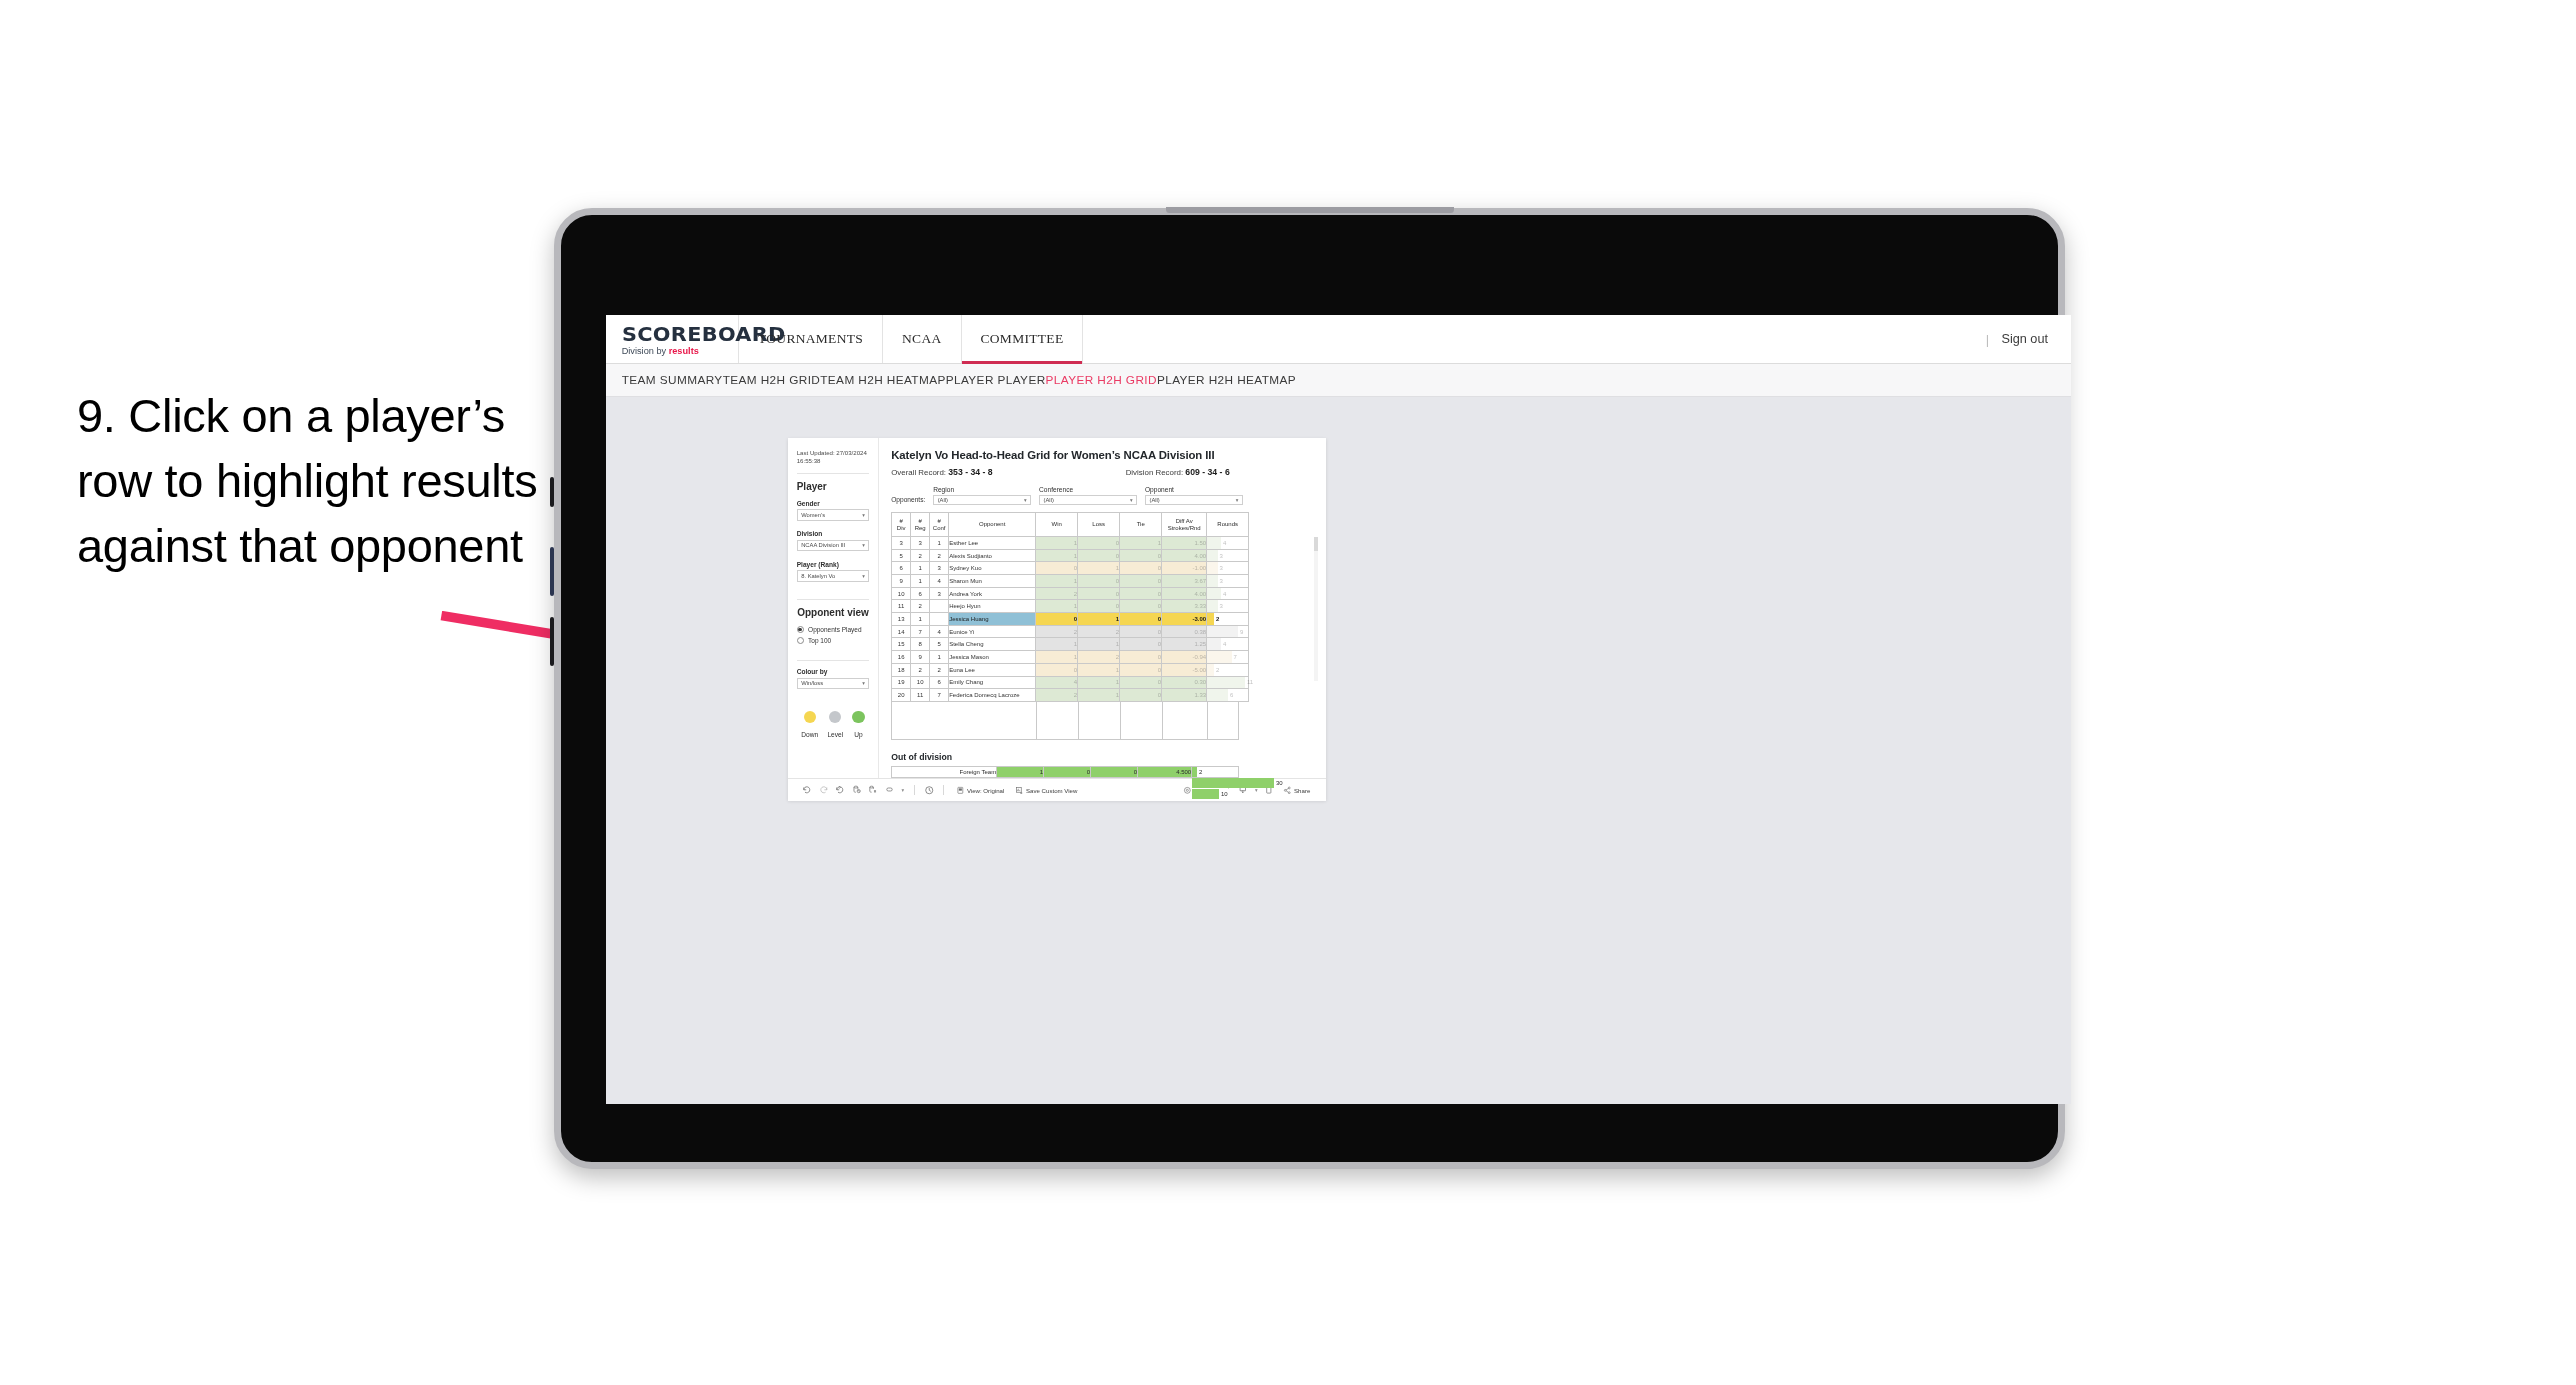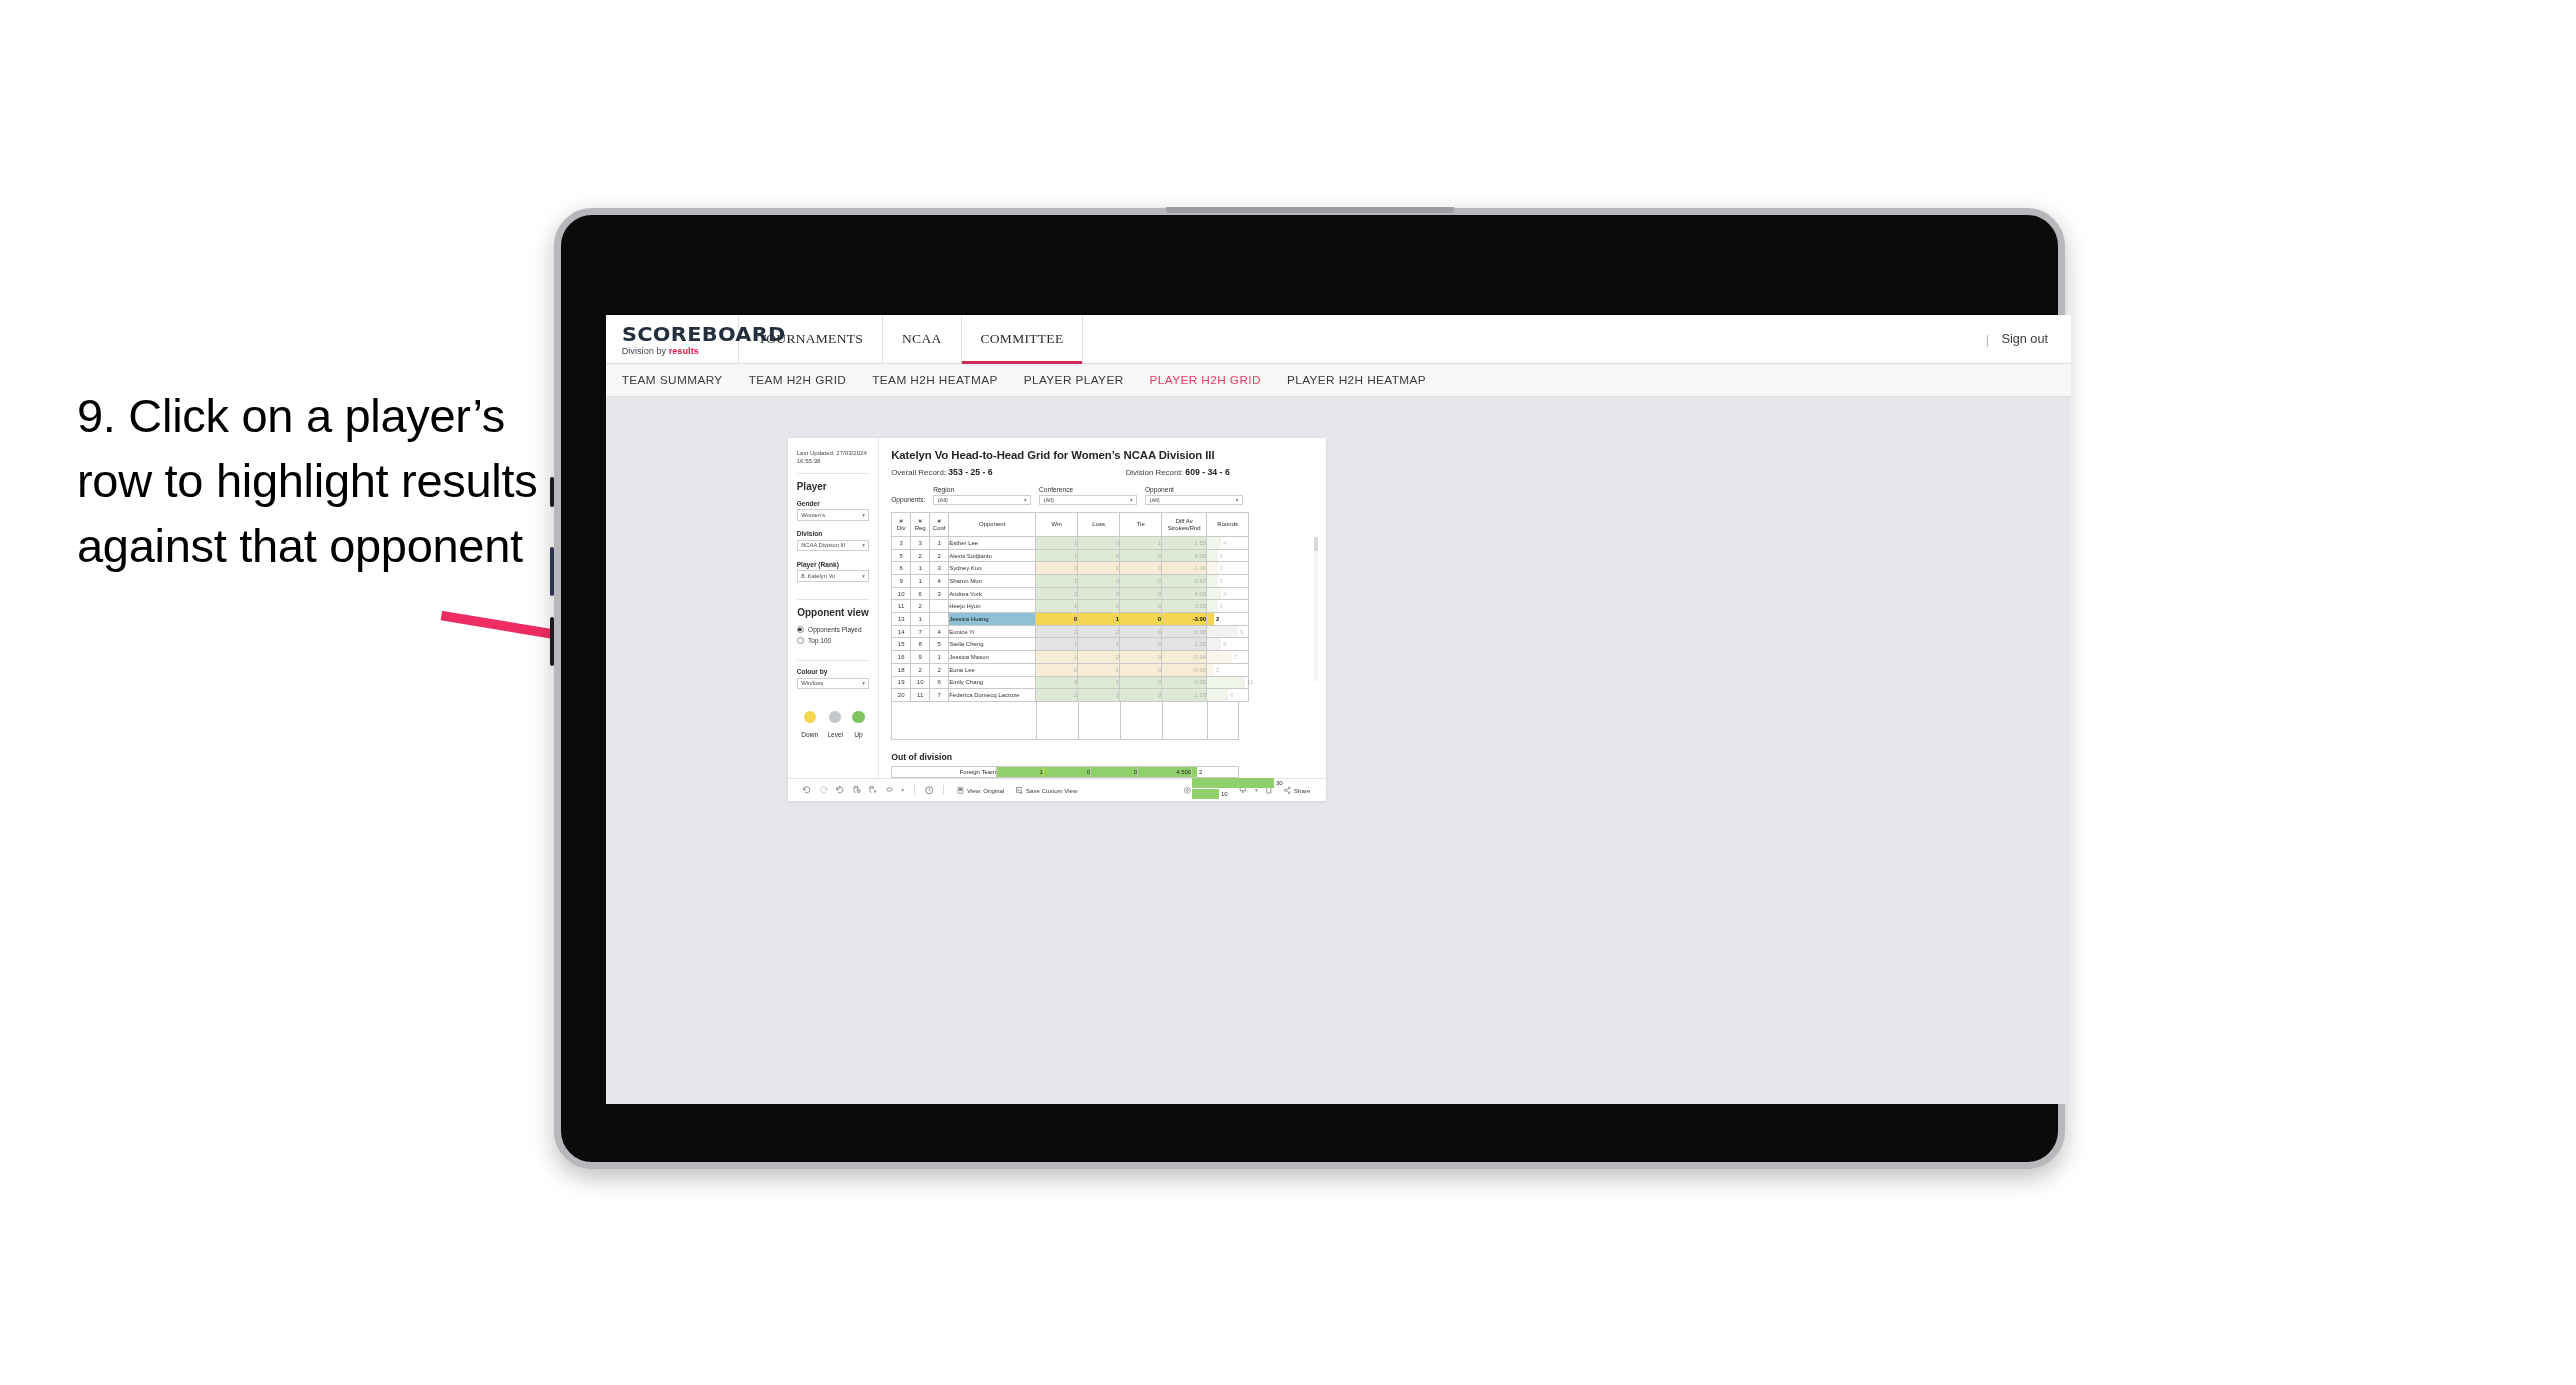--- a/index.html
+++ b/index.html
@@ -79,21 +79,21 @@
   .navtab.active::after{
     content:""; position:absolute; left:0; right:0; bottom:-0.9px; height:2.6px; background:#cf2c52;
   }
   #appbar-right{ margin-left:auto; display:flex; align-items:center; padding-right:23px; gap:12.2px; }
   #appbar-right .sep{ color:#bdbdbd; font-size:13px; }
   #signout{ font-size:12.7px; color:#3c3c3c; cursor:pointer; }
 
   
   #subnav{
     height:33px; background:#f7f7f8; display:flex; align-items:center;
-    padding-left:15.7px; gap:26px; border-bottom:0.9px solid #dfdfe2;
+    padding-left:15.7px; border-bottom:0.9px solid #dfdfe2;
   }
   .subtab{ font-size:11.8px; color:#3a3a3a; letter-spacing:0.4px; cursor:pointer; white-space:nowrap;}
   .subtab.active{ color:#ea3a63; }
 
   
   #canvas{ position:relative; height:calc(100% - 82px); background:#e6e7eb; }
 
   
   #sheet{
     position:absolute; left:182px; top:41px; width:538px; height:363px;
@@ -301,21 +301,21 @@
                 <span class="lg-txt">Up</span>
               </div>
             </div>
           </div>
 
           <div id="report">
             <div id="rpt-title">Katelyn Vo Head-to-Head Grid for Women’s NCAA Division III</div>
             <div id="rec-row">
               <div>
                 <span>Overall Record:</span>
-                <span class="b">353 - 25 - 6</span>
+                <span class="b">353 - 34 - 8</span>
               </div>
               <div id="rec-div">
                 <span>Division Record:</span>
                 <span class="b">609 - 34 - 6</span>
               </div>
             </div>
 
             <div id="opprow">
               <div id="opplbl">Opponents:</div>
               <div class="opp-f">

